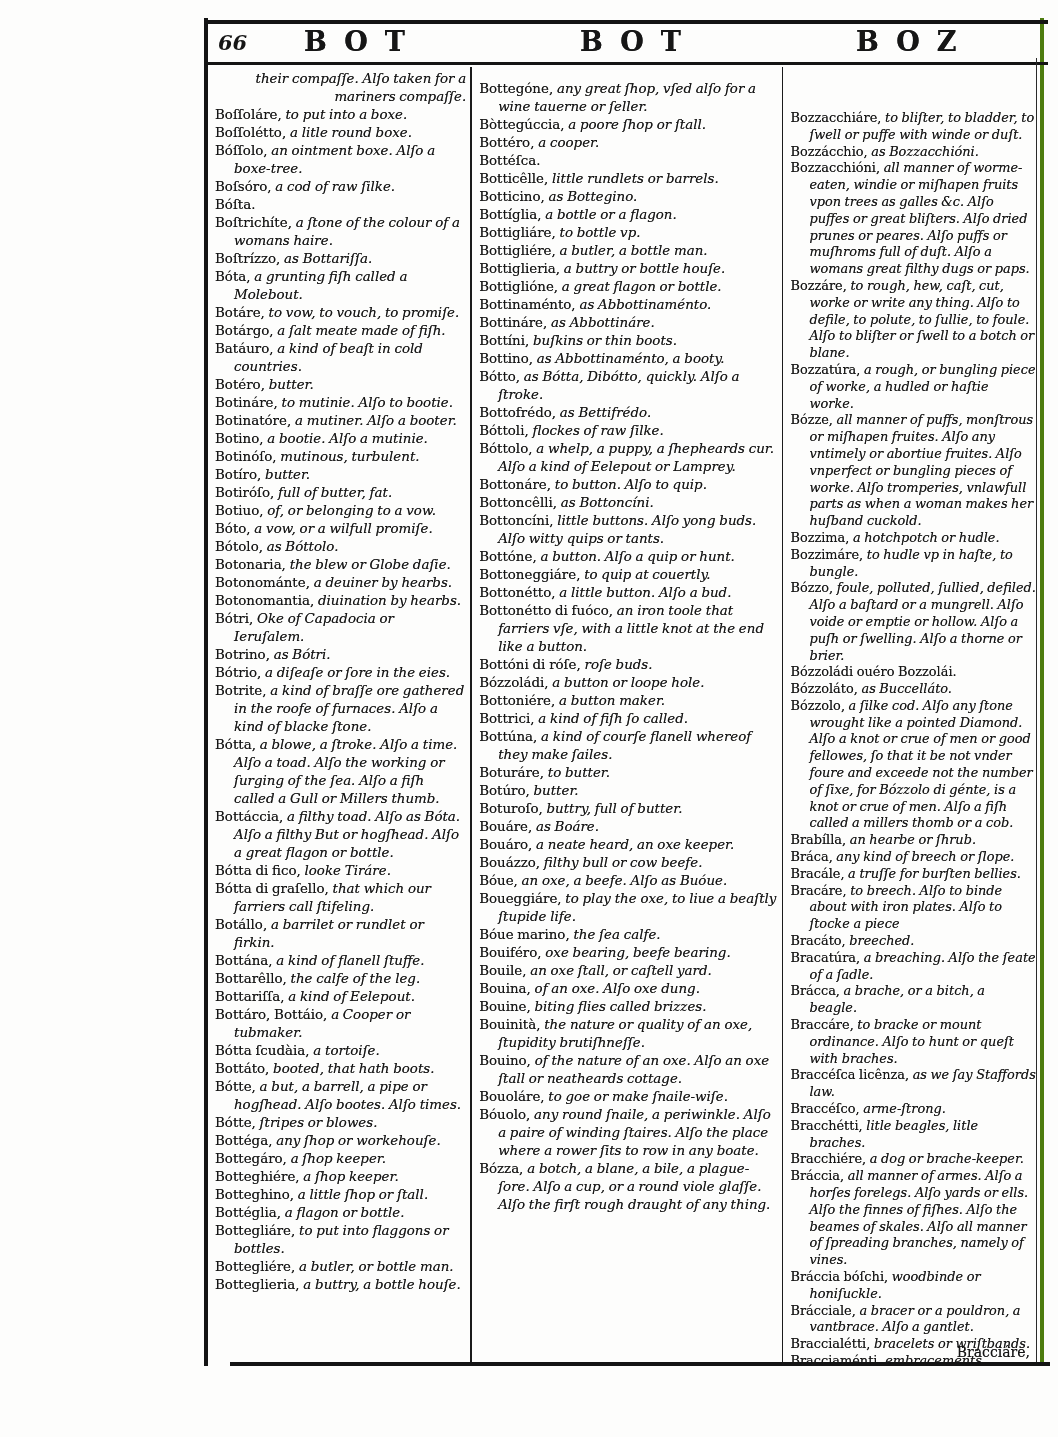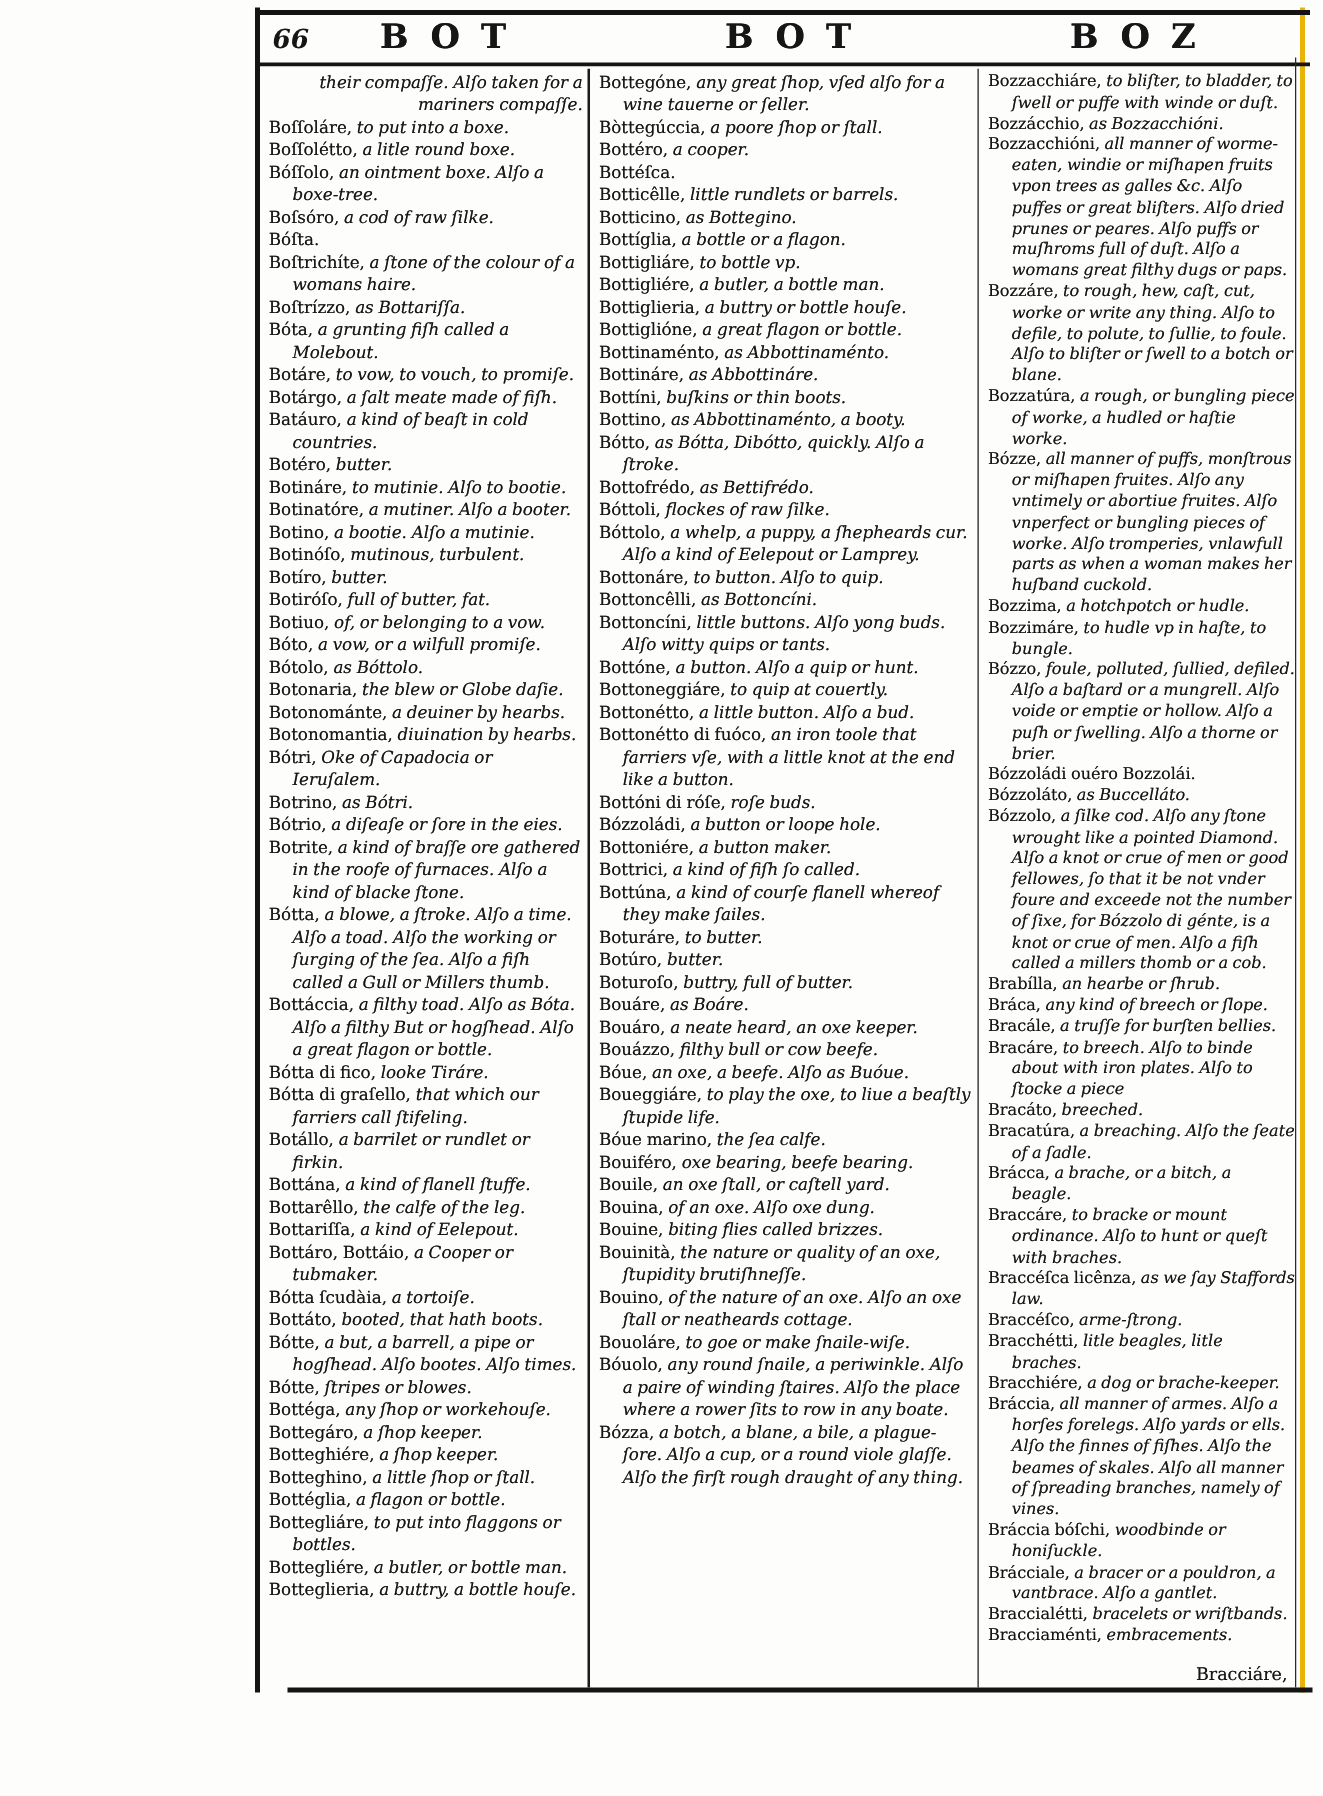--- a/index.html
+++ b/index.html
@@ -6,24 +6,24 @@
   body{
     width:1058px;height:1437px;
     background:#fdfdfc;
     font-family:"DejaVu Serif", serif;
     color:#161616;
     position:relative;
     overflow:hidden;
   }
   .page-frame{
     position:absolute;
-    left:204px;top:6px;
+    left:204px;top:18px;
     width:832px;height:1348px;
     border-left:4px solid #141414;
-    border-right:4px solid #eab308;
+    border-right:4px solid #4d7c0f;
     background:#fdfdfc;
   }
   .inner-right-line{
     position:absolute;right:3px;top:40px;bottom:4px;width:1px;
     background:#2a2a2a;
   }
   .rule{background:#141414;}
   .top-rule{position:absolute;left:0;right:-8px;top:2px;height:4px;}
   .header-rule{position:absolute;left:0;right:-8px;top:44px;height:3px;}
   .bottom-rule{position:absolute;left:22px;right:-10px;bottom:0;height:4px;}
@@ -46,22 +46,22 @@
   .columns{
     position:absolute;left:0;right:0;top:47px;bottom:4px;
     display:flex;
   }
   .column{
     overflow:hidden;
     padding-top:5px;
     box-sizing:border-box;
   }
   .col-a{width:278px;}
-  .col-b{width:328px;}
-  .col-c{width:272px;}
+  .col-b{width:328px;margin-top:10px;}
+  .col-c{width:272px;margin-top:40px;}
   .colsep{width:2px;background:#1b1b1b;margin-top:2px;}
   .entry{
     margin:0;
     padding:0 4px 0 26px;
     text-indent:-19px;
     word-spacing:-0.5px;
     text-shadow:0 0 0.4px rgba(20,20,20,.65);
   }
   .col-a .entry,.col-b .entry{font-size:13.4px;line-height:18px;}
   .col-c .entry{font-size:12.9px;line-height:16.8px;}

